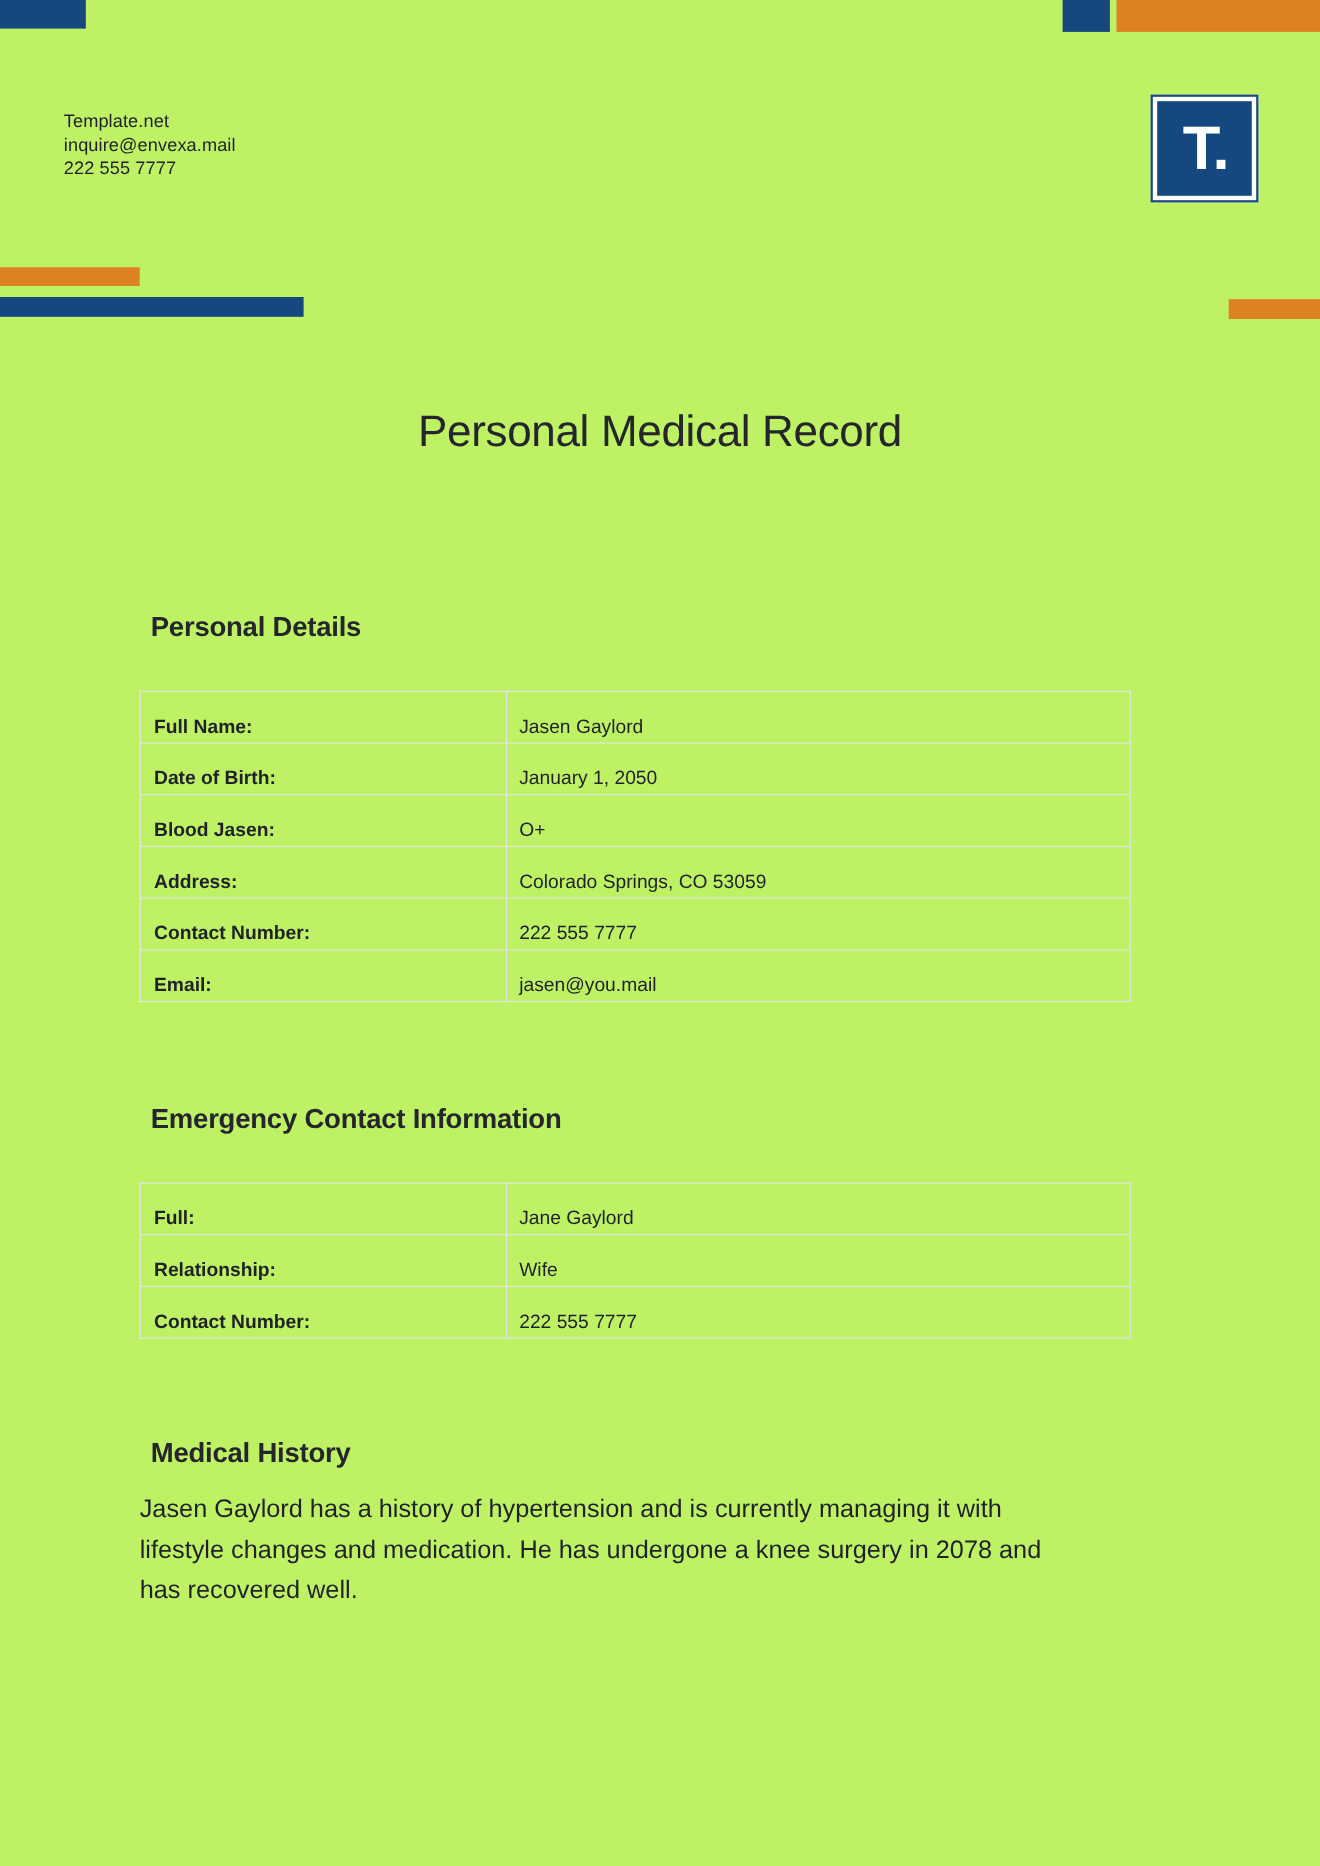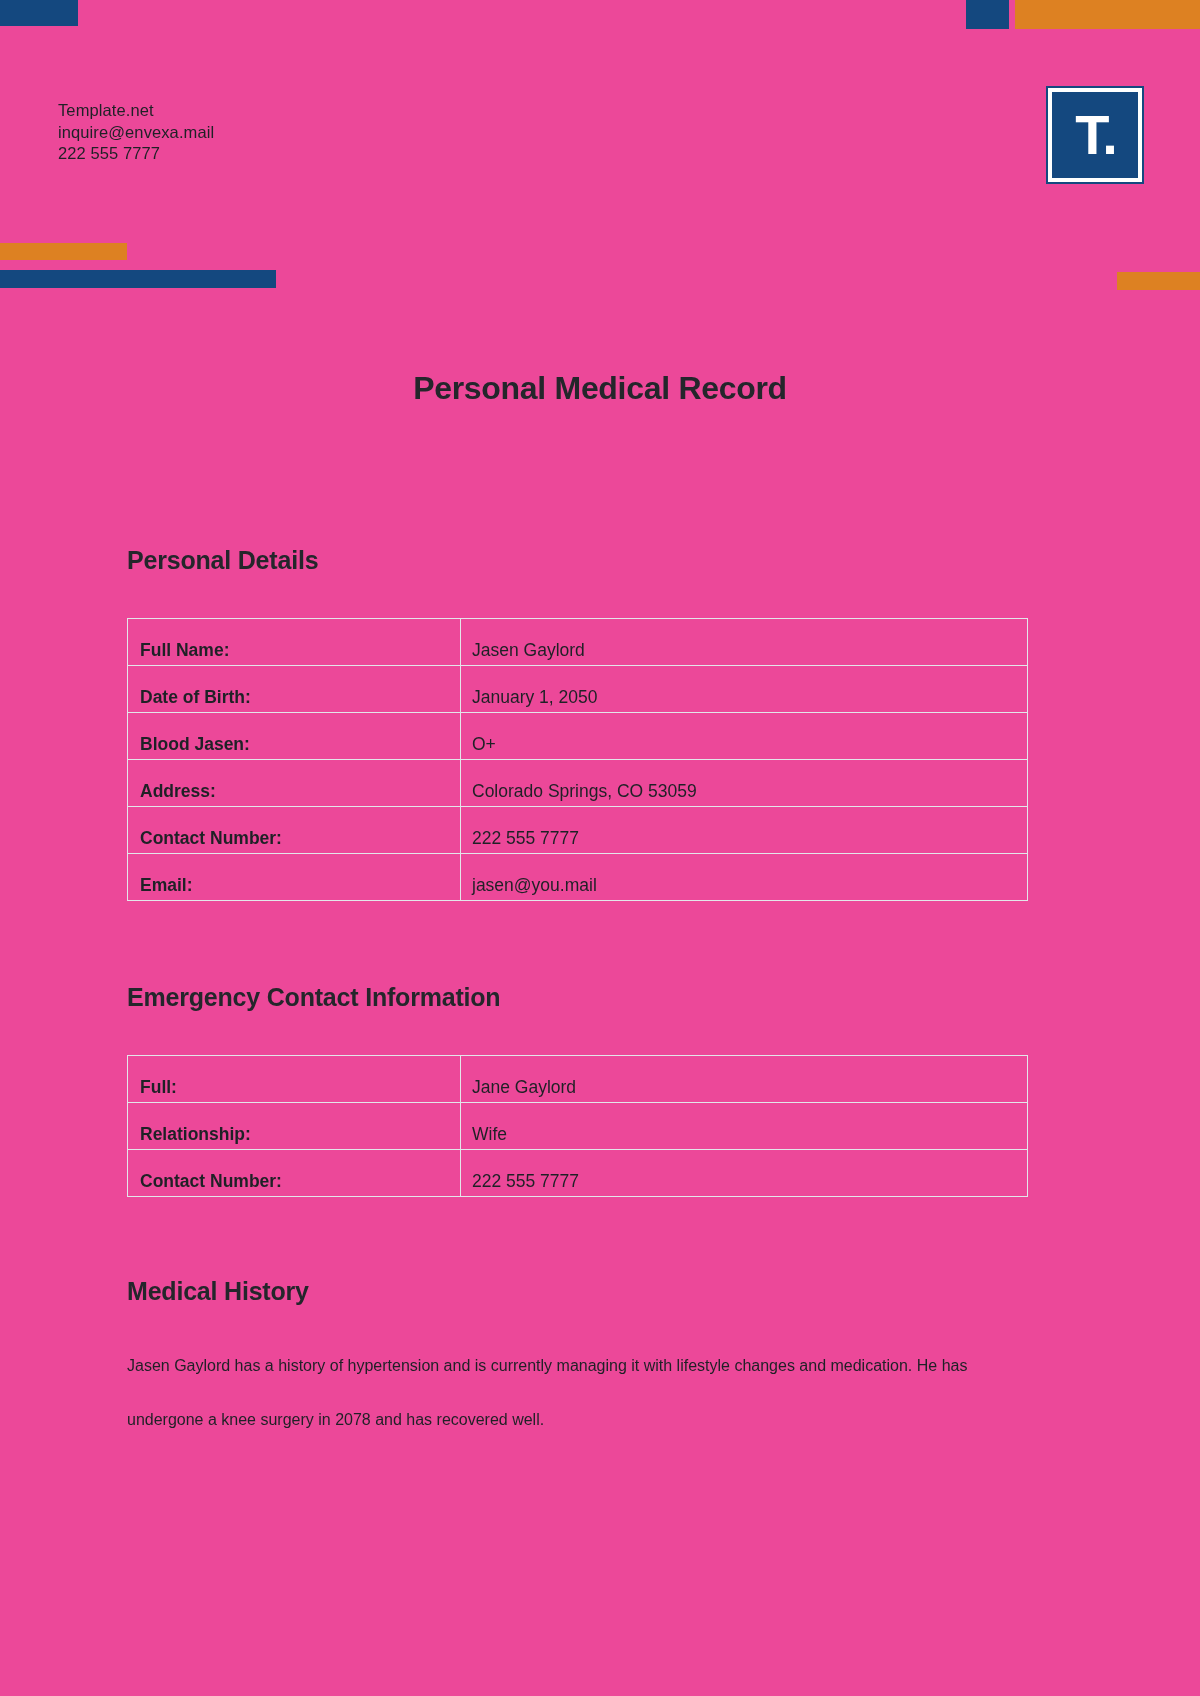--- a/index.html
+++ b/index.html
@@ -10,21 +10,21 @@
   }
   body {
     font-family: "Liberation Sans", sans-serif;
     color: #2a2d33;
     -webkit-font-smoothing: antialiased;
   }
   .page {
     position: relative;
     width: 1200px;
     height: 1696px;
-    background: #ec4899;
+    background: #bef264;
     overflow: hidden;
     box-sizing: border-box;
   }
 
   
   .deco {
     position: absolute;
   }
   .deco-top-left-blue {
     left: 0; top: 0;
@@ -108,35 +108,35 @@
     box-sizing: border-box;
   }
 
   
   .doc-title {
     position: absolute;
     left: 0;
     right: 0;
     top: 370px;
     text-align: center;
-    font-size: 32px;
-    font-weight: bold;
+    font-size: 40px;
+    font-weight: normal;
     color: var(--ink);
     letter-spacing: -0.3px;
   }
 
   .content {
     position: absolute;
     left: 127px;
     top: 544px;
     width: 862px;
   }
 
   h2.section-heading {
-    margin: 0;
+    margin: 10px;
     font-size: 25px;
     font-weight: bold;
     color: var(--ink);
     letter-spacing: -0.2px;
     line-height: 32px;
   }
 
   table.kv {
     border-collapse: collapse;
     width: 862px;
@@ -161,23 +161,23 @@
   table.kv td.v {
     width: 567px;
     font-weight: normal;
     padding-left: 11px;
   }
 
   .gap-a { height: 80px; }
   .gap-b { height: 78px; }
 
   .history-para {
-    margin: 32px 0 0 0;
-    font-size: 16px;
-    line-height: 54px;
+    margin: 16px 0 0 0;
+    font-size: 23px;
+    line-height: 37px;
     color: #1f2126;
     width: 848px;
   }
 </style>
 </head>
 <body>
 
 <div class="page">
 
   <div class="deco deco-top-left-blue"></div>

